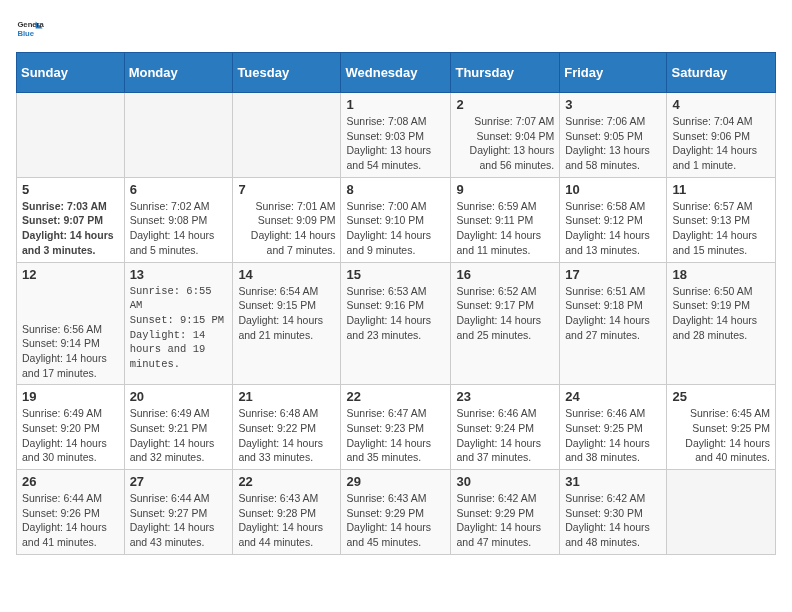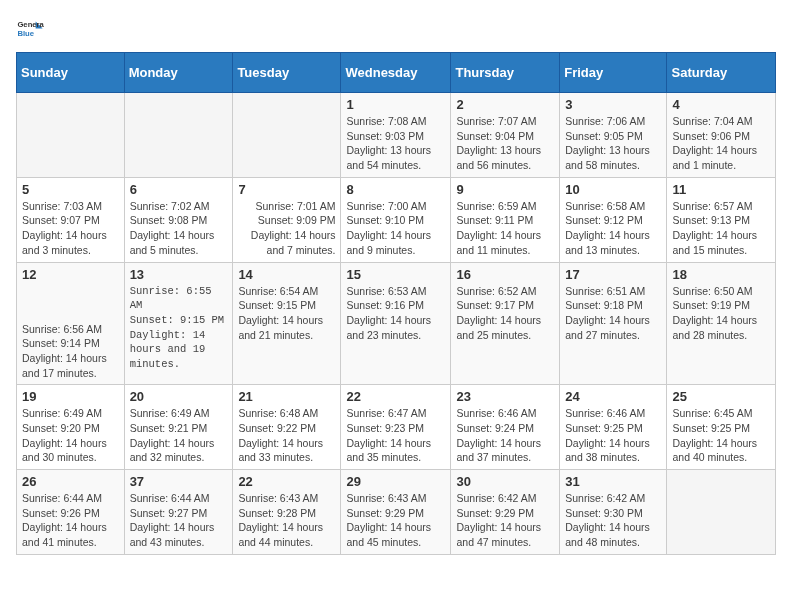--- a/index.html
+++ b/index.html
@@ -115,41 +115,41 @@
         <td class="empty-cell"></td>
         <td class="empty-cell"></td>
         <td>
           <span class="day-num">1</span>
           <div class="day-info" style="white-space: pre-line;">Sunrise: 7:08 AM
 Sunset: 9:03 PM
 Daylight: 13 hours and 54 minutes.</div>
         </td>
         <td>
           <span class="day-num">2</span>
-          <div class="day-info" style="white-space: pre-line;">Sunrise: 7:07 AM
+          <div class="day-info" style="white-space: pre-line; text-align: right;">Sunrise: 7:07 AM
 Sunset: 9:04 PM
 Daylight: 13 hours and 56 minutes.</div>
         </td>
         <td>
           <span class="day-num">3</span>
           <div class="day-info" style="white-space: pre-line;">Sunrise: 7:06 AM
 Sunset: 9:05 PM
 Daylight: 13 hours and 58 minutes.</div>
         </td>
         <td>
           <span class="day-num">4</span>
           <div class="day-info" style="white-space: pre-line;">Sunrise: 7:04 AM
 Sunset: 9:06 PM
 Daylight: 14 hours and 1 minute.</div>
         </td>
       </tr>
       <tr>
         <td>
           <span class="day-num">5</span>
-          <div class="day-info" style="white-space: pre-line;">Sunrise: 7:03 AM
+          <div class="day-info" style="white-space: pre-line; font-weight: bold;">Sunrise: 7:03 AM
 Sunset: 9:07 PM
 Daylight: 14 hours and 3 minutes.</div>
         </td>
         <td>
           <span class="day-num">6</span>
           <div class="day-info" style="white-space: pre-line;">Sunrise: 7:02 AM
 Sunset: 9:08 PM
 Daylight: 14 hours and 5 minutes.</div>
         </td>
         <td>
@@ -259,34 +259,34 @@
 Daylight: 14 hours and 37 minutes.</div>
         </td>
         <td>
           <span class="day-num">24</span>
           <div class="day-info" style="white-space: pre-line;">Sunrise: 6:46 AM
 Sunset: 9:25 PM
 Daylight: 14 hours and 38 minutes.</div>
         </td>
         <td>
           <span class="day-num">25</span>
-          <div class="day-info" style="white-space: pre-line;">Sunrise: 6:45 AM
+          <div class="day-info" style="white-space: pre-line; text-align: right;">Sunrise: 6:45 AM
 Sunset: 9:25 PM
 Daylight: 14 hours and 40 minutes.</div>
         </td>
       </tr>
       <tr>
         <td>
           <span class="day-num">26</span>
           <div class="day-info" style="white-space: pre-line;">Sunrise: 6:44 AM
 Sunset: 9:26 PM
 Daylight: 14 hours and 41 minutes.</div>
         </td>
         <td>
-          <span class="day-num">37</span>
+          <span class="day-num">27</span>
           <div class="day-info" style="white-space: pre-line;">Sunrise: 6:44 AM
 Sunset: 9:27 PM
 Daylight: 14 hours and 43 minutes.</div>
         </td>
         <td>
           <span class="day-num">22</span>
           <div class="day-info" style="white-space: pre-line;">Sunrise: 6:43 AM
 Sunset: 9:28 PM
 Daylight: 14 hours and 44 minutes.</div>
         </td>

